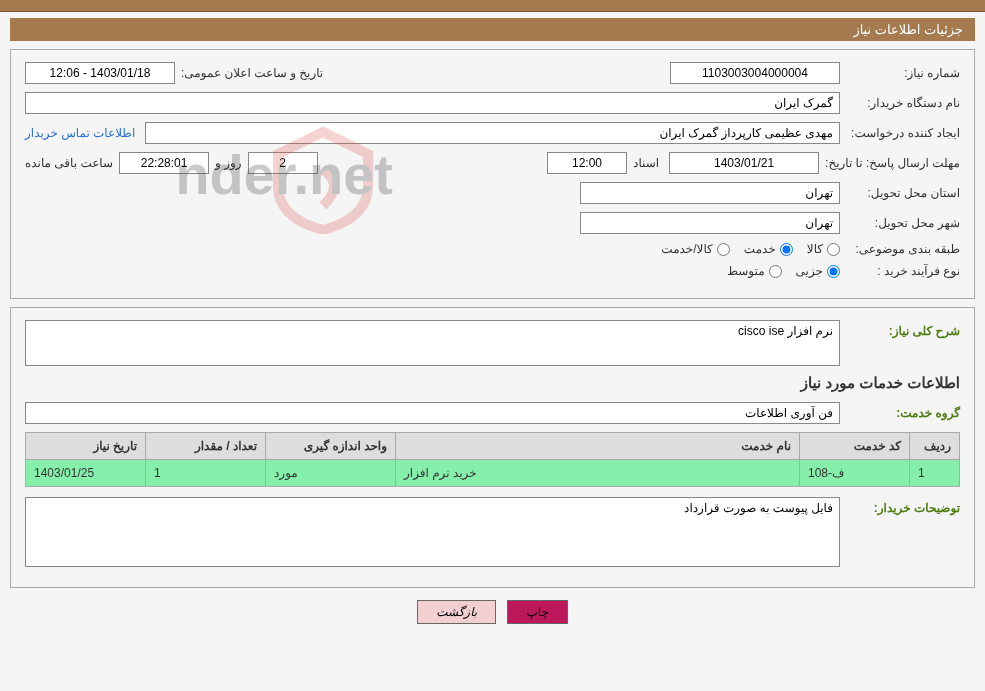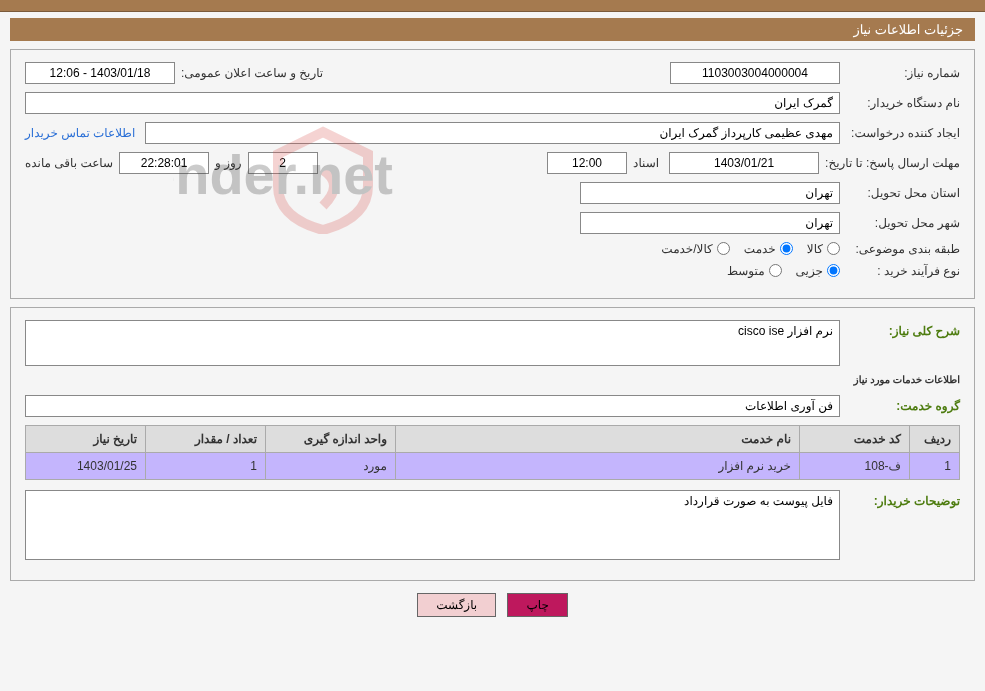--- a/index.html
+++ b/index.html
@@ -66,32 +66,32 @@
   cursor: pointer;
   padding-right: 10px;
 }
 .radio-group {
   display: flex;
   align-items: center;
   gap: 14px;
 }
 .radio-item {
   display: flex;
-  align-items: flex-start;
+  align-items: flex-end;
   gap: 4px;
 }
 .note {
   color: #555;
   margin-right: 10px;
 }
 .sub-heading {
   font-weight: bold;
   color: #333;
   margin: 8px 0 10px 0;
-  font-size: 10px;
+  font-size: 15px;
 }
 textarea.field {
   resize: none;
   width: 100%;
   height: 46px;
   font-family: inherit;
 }
 table.data-table {
   width: 100%;
   border-collapse: collapse;
@@ -101,37 +101,37 @@
   background: #ddd;
   border: 1px solid #aaa;
   padding: 6px 8px;
   font-weight: bold;
   text-align: right;
   font-size: 12px;
 }
 table.data-table td {
   border: 1px solid #aaa;
   padding: 6px 8px;
-  text-align: right;
-  background: #c4b5fd;
+  text-align: left;
+  background: #86efac;
 }
 .btn-row {
   text-align: center;
   margin: 12px 0 12px 0;
 }
 .btn {
   border: 1px solid #666;
   padding: 4px 18px;
   font-family: inherit;
   font-size: 12px;
   cursor: pointer;
   margin: 0 4px;
 }
 .btn-print { background: #be185d; }
-.btn-back { background: #f2cfd1; }
+.btn-back { background: #f2cfd1; font-style: italic; }
 .wm {
   position: absolute;
   left: 50%;
   top: 50%;
   transform: translate(-50%, -50%);
   pointer-events: none;
   z-index: 10;
   opacity: 0.25;
 }
 .wm svg { display: block; }

